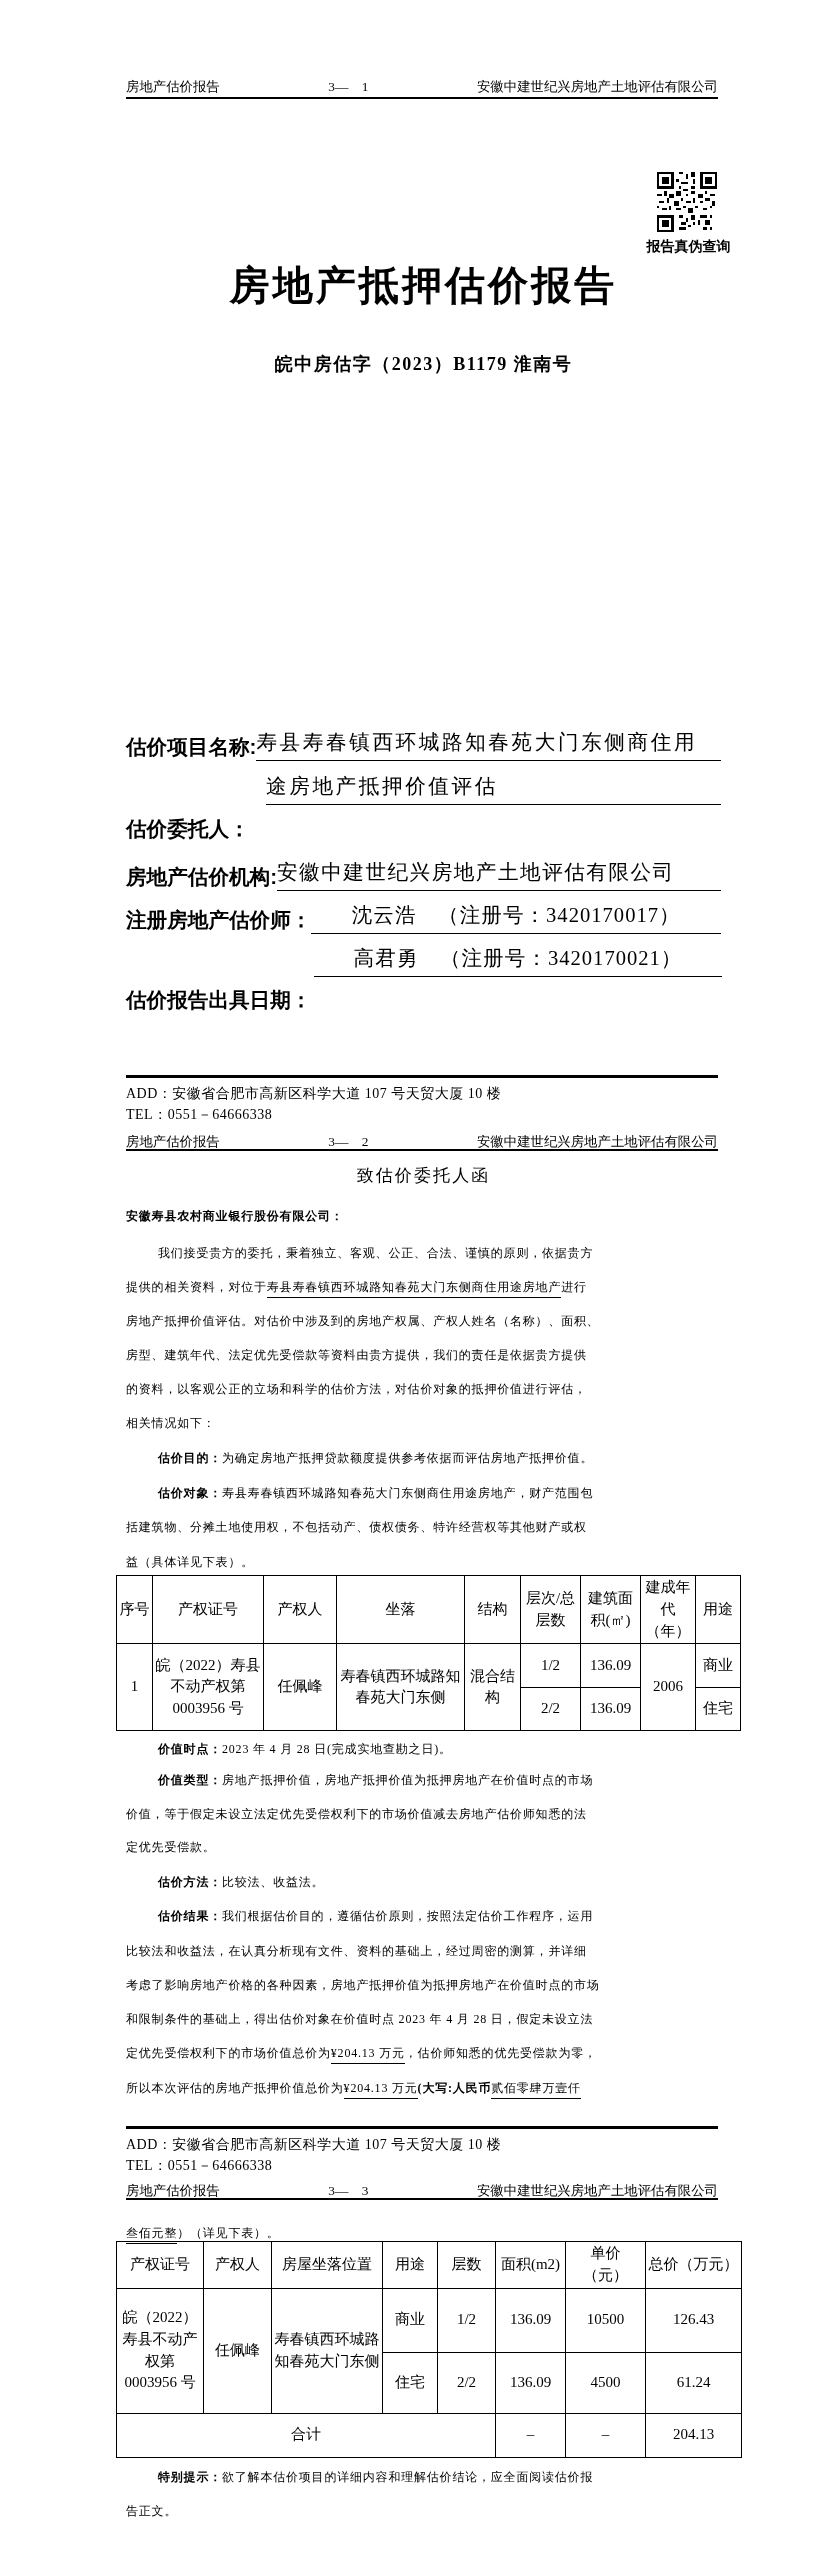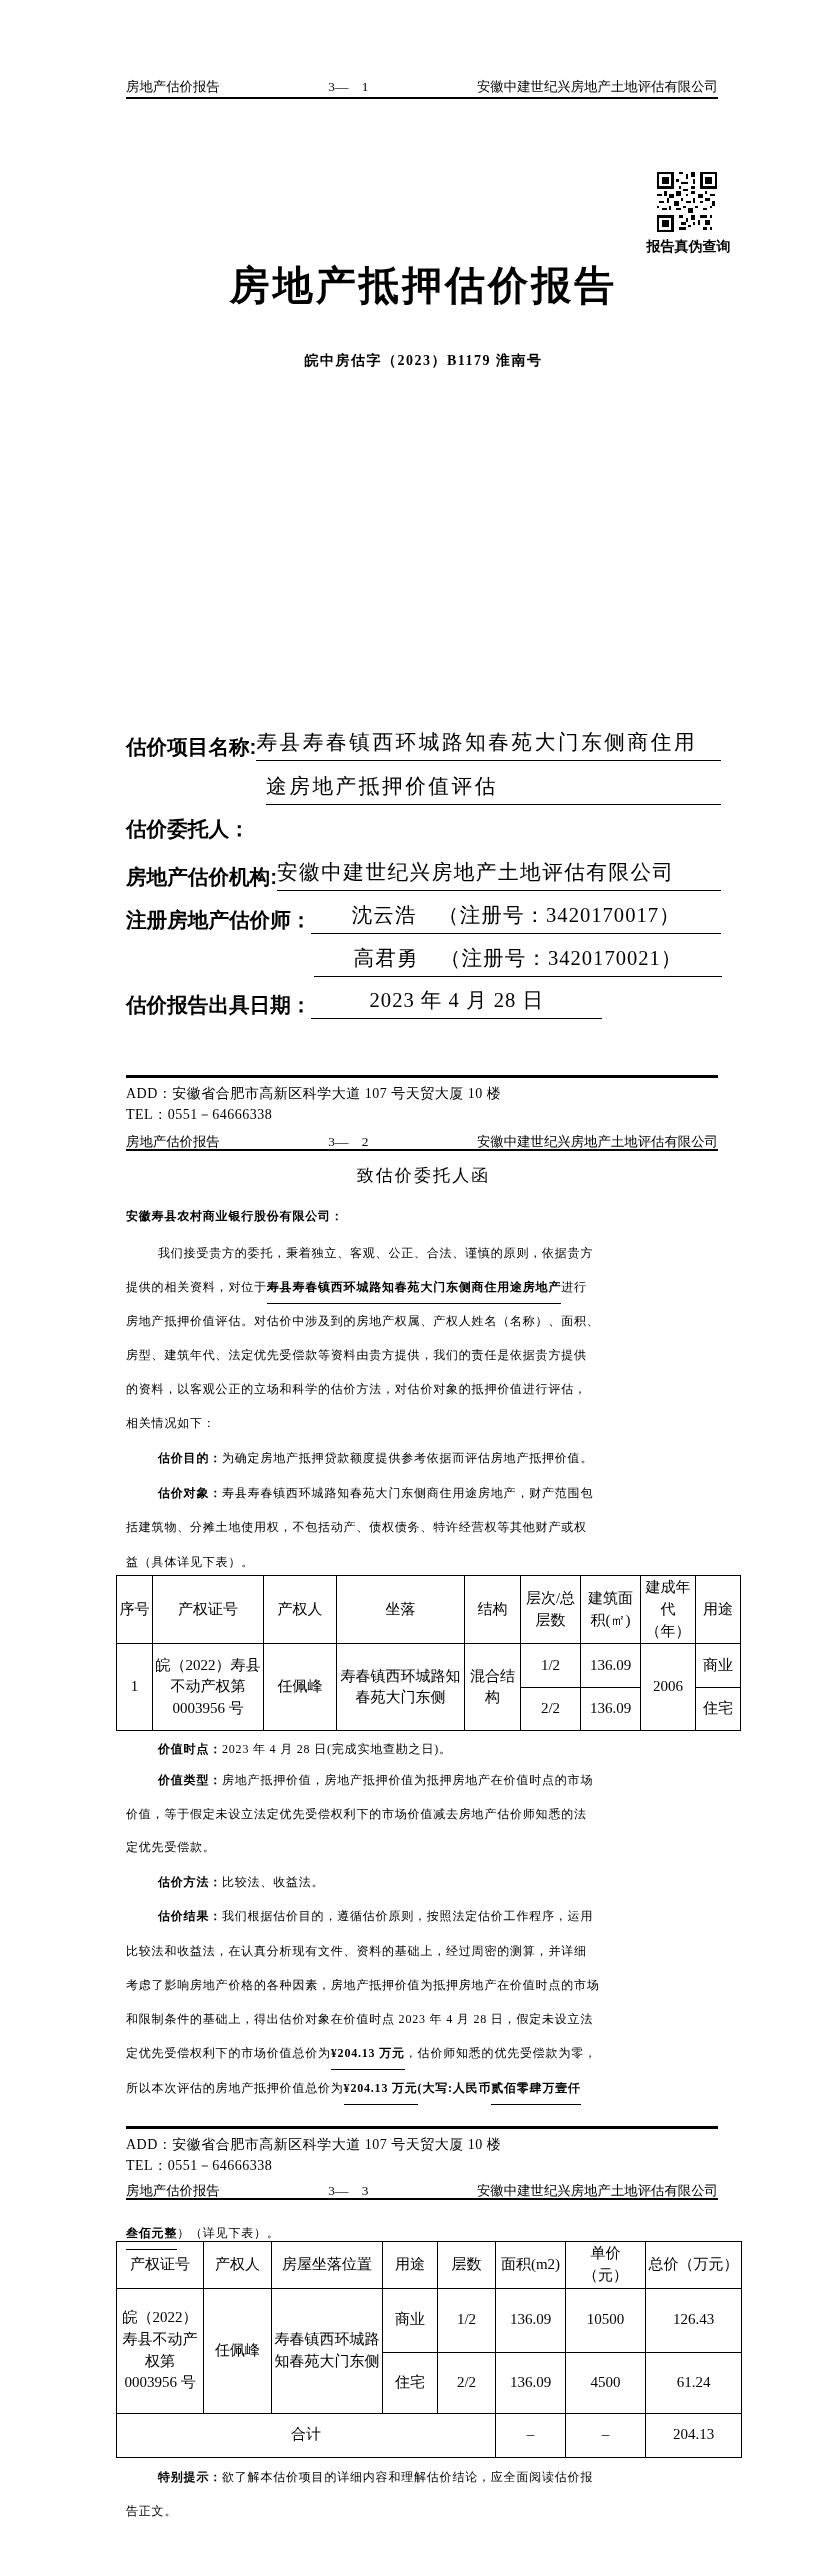--- a/index.html
+++ b/index.html
@@ -9,34 +9,34 @@
   }
   
   .pghead{position:absolute;left:126px;width:592px;display:flex;justify-content:space-between;
           font-size:13.4px;white-space:pre;}
   .rule{position:absolute;left:126px;width:592px;height:2.1px;background:#000;}
   .rule.thick{height:2.6px;}
   .faddr{position:absolute;left:126px;font-size:14px;letter-spacing:0.5px;white-space:pre;}
   
   .center{position:absolute;left:126px;width:595px;text-align:center;white-space:pre;}
   .title{font-size:40px;font-weight:700;letter-spacing:3.1px;}
-  .docno{font-size:14px;font-weight:700;letter-spacing:1.5px;}
+  .docno{font-size:18px;font-weight:700;letter-spacing:1.5px;}
   .qrcap{position:absolute;left:646px;width:85px;text-align:center;font-size:14px;font-weight:700;white-space:pre;}
   .fline{position:absolute;left:126px;width:595px;display:flex;align-items:flex-end;
          font-size:20.6px;white-space:pre;}
   .flabel{font-family:"Liberation Sans","DejaVu Sans",sans-serif;font-weight:700;text-align:center;}
   .fval{flex:1 1 auto;border-bottom:1.5px solid #000;padding-bottom:4.1px;letter-spacing:2.6px;}
   .fval.ctr{text-align:center;}
   .fval.w565{flex:0 0 291px;}
   
   .ln{position:absolute;left:126px;font-size:12px;letter-spacing:0.8px;white-space:pre;line-height:1.25;}
   .ind{padding-left:32px;}
   .hei{font-family:"Liberation Sans","DejaVu Sans",sans-serif;font-weight:700;}
   .bd{font-weight:700;}
-  .bu{font-weight:700;border-bottom:1.5px solid #000;padding-bottom:9px;}
+  .bu{font-weight:400;border-bottom:1.5px solid #000;padding-bottom:3px;}
   .lt-title{position:absolute;left:126px;width:595px;text-align:center;
             font-size:17px;font-weight:400;letter-spacing:2.1px;white-space:pre;}
   
   .tbl{position:absolute;border-collapse:collapse;table-layout:fixed;border:1.5px solid #000;
        font-size:15px;}
   .tbl td{border:1px solid #000;text-align:center;vertical-align:middle;
           padding:1px 2.1px;line-height:1.45;overflow:hidden;}
   .tbl tr.th>td{border-bottom:1.5px solid #000;}
   .qrbox{position:absolute;left:657px;top:170px;width:60px;height:64px;}
 </style>
@@ -138,21 +138,21 @@
   <div class="fline" style="top:858px">
     <span class="flabel">房地产估价机构:</span><span class="fval" style="letter-spacing:1.5px">安徽中建世纪兴房地产土地评估有限公司</span>
   </div>
   <div class="fline" style="top:901px">
     <span class="flabel">注册房地产估价师：</span><span class="fval ctr" style="letter-spacing:1px">沈云浩　（注册号：3420170017）</span>
   </div>
   <div class="fline" style="top:944px;padding-left:188px;width:408px">
     <span class="fval ctr" style="letter-spacing:1px">高君勇　（注册号：3420170021）</span>
   </div>
   <div class="fline" style="top:986px">
-    <span class="flabel">估价报告出具日期：</span><span class="fval ctr w565" style="letter-spacing:1px">2023 年 4 月 28 日</span>
+    <span class="flabel">估价报告出具日期：</span>
   </div>
 
   <div class="rule thick" style="top:1075px"></div>
   <div class="faddr" style="top:1085px">ADD：安徽省合肥市高新区科学大道 107 号天贸大厦 10 楼</div>
   <div class="faddr" style="top:1106px">TEL：0551－64666338</div>
 
   <div class="pghead" style="top:1133px">
     <span>房地产估价报告</span>
     <span>3—　2</span>
     <span>安徽中建世纪兴房地产土地评估有限公司</span>

